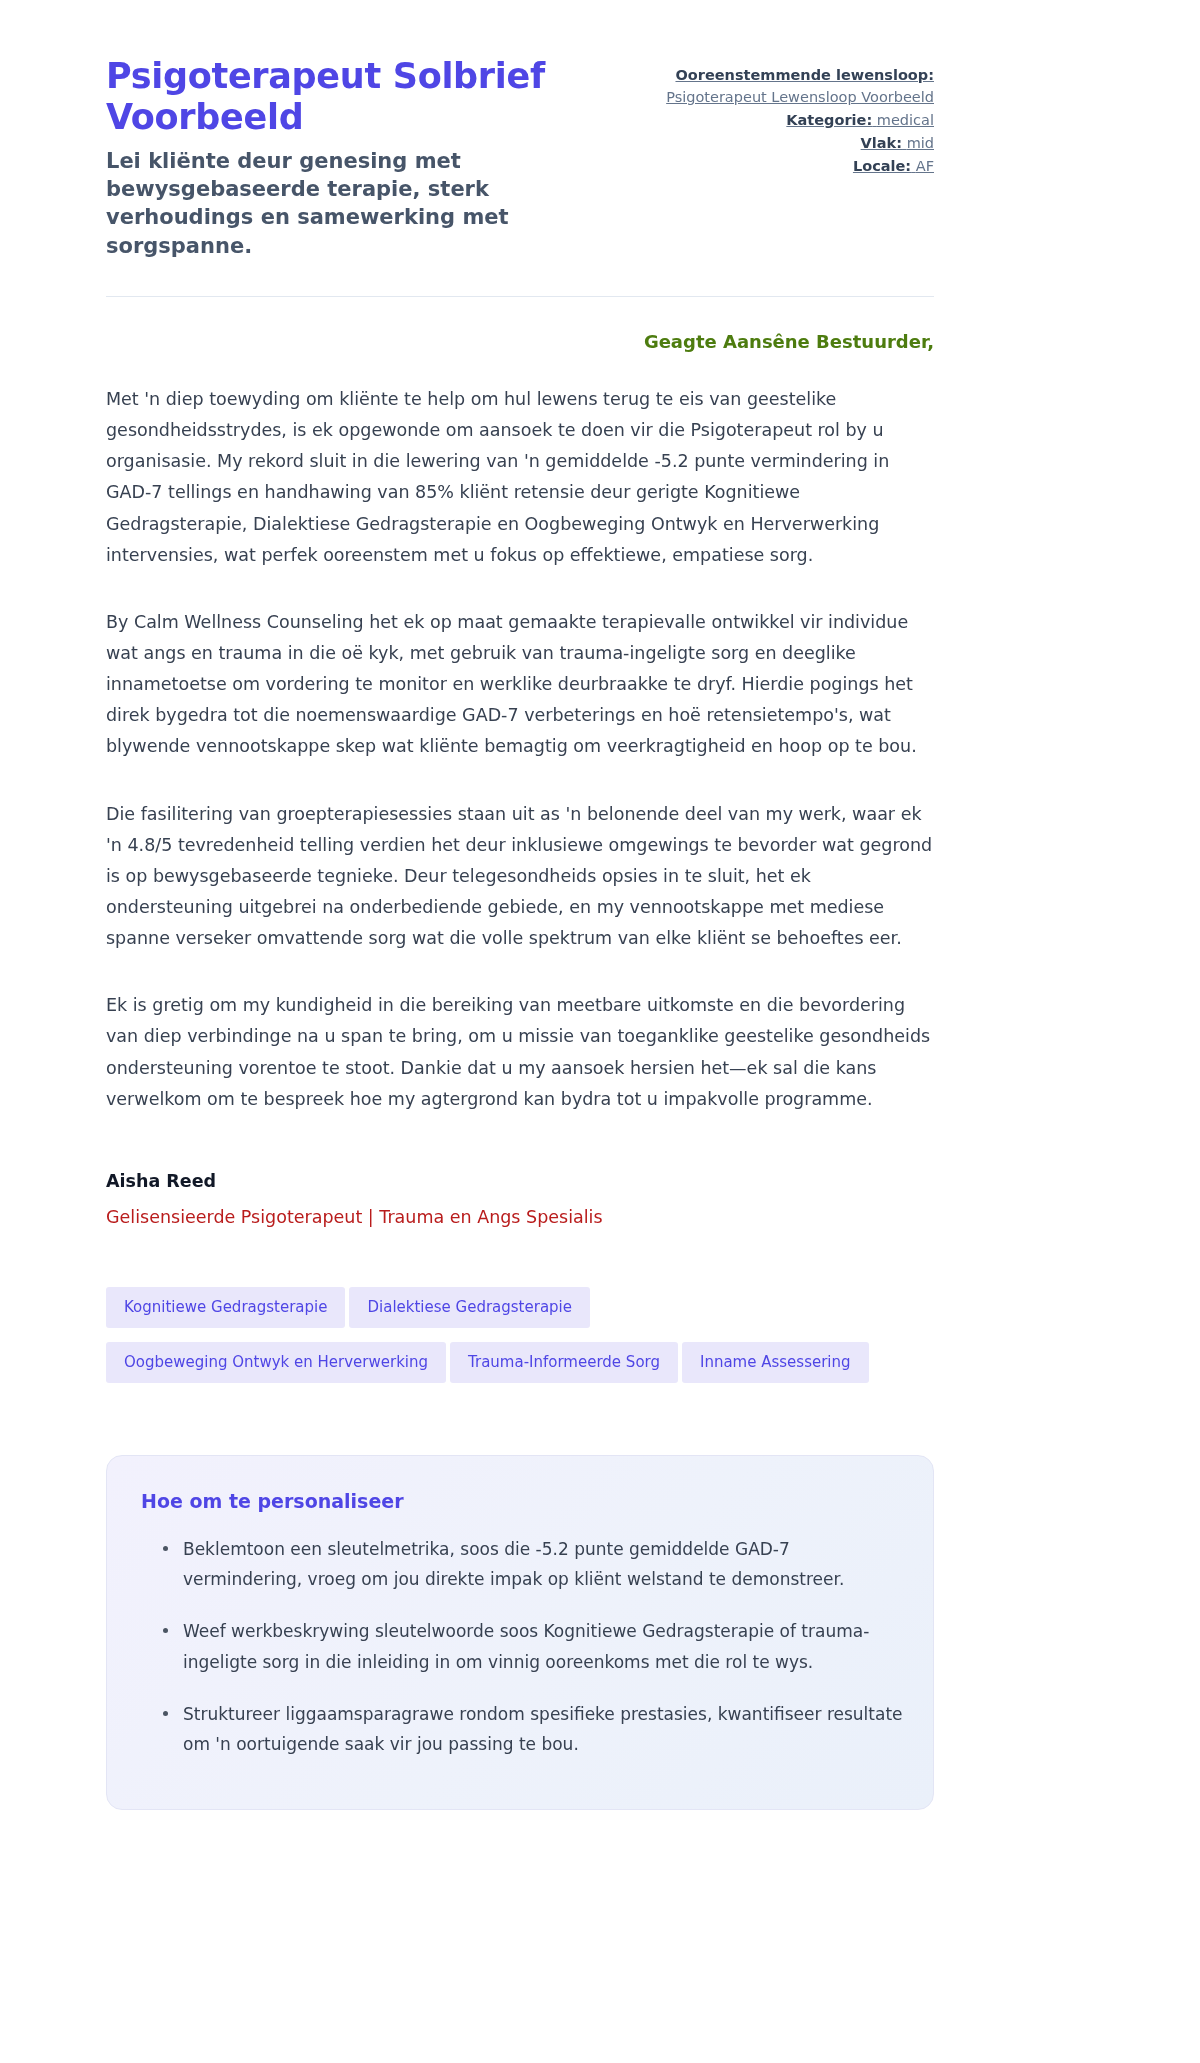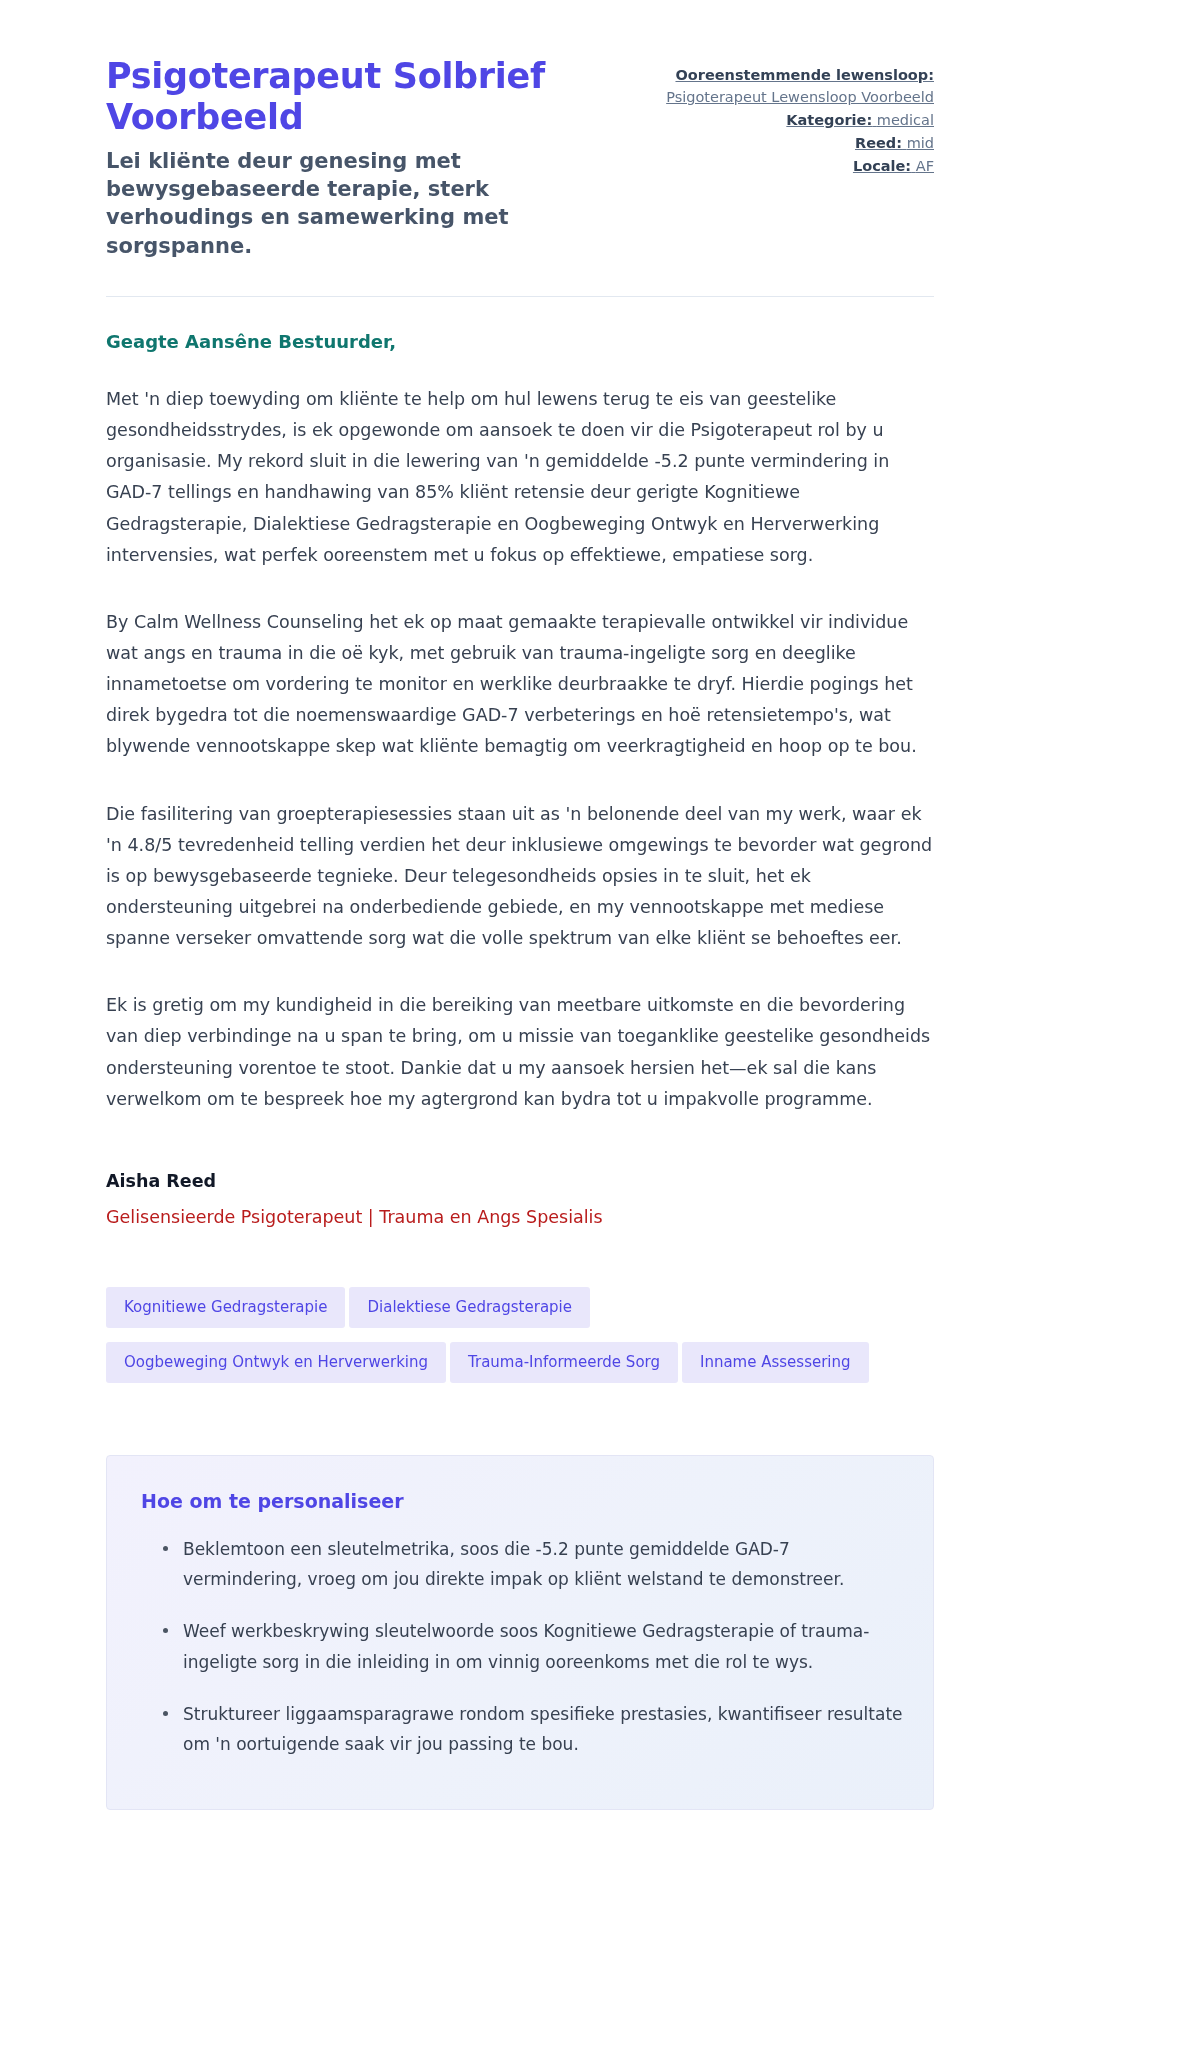--- a/index.html
+++ b/index.html
@@ -71,22 +71,23 @@
     border-top: 1px solid #e2e8f0;
     margin: 36px 0 0 0;
   }
 
   
   .letter { padding-top: 34px; }
 
   .salutation {
     font-size: 18px;
     font-weight: 700;
-    color: #0f766e;
+    color: #4d7c0f;
     margin: 0 0 32px 0;
+    text-align: right;
   }
 
   .letter p.body-para {
     margin: 0 0 36px 0;
     font-size: 17.5px;
     line-height: 1.78;
     color: #374151;
     max-width: 985px;
   }
 
@@ -120,21 +121,21 @@
     padding: 13px 18px;
     border-radius: 3px;
     white-space: nowrap;
   }
 
   
   .callout {
     margin-top: 72px;
     background: linear-gradient(135deg, #f2f1fd 0%, #eef2fb 55%, #eaf0fa 100%);
     border: 1px solid #e3e5f5;
-    border-radius: 4px;
+    border-radius: 16px;
     padding: 34px 24px 34px 34px;
   }
   .callout-title {
     margin: 0 0 22px 0;
     font-size: 19px;
     font-weight: 700;
     color: #4f46e5;
   }
   .callout-list {
     margin: 0;
@@ -176,21 +177,21 @@
     <div class="meta">
       <div class="meta-row">
         <span class="meta-label">Ooreenstemmende lewensloop:</span>
         <span class="meta-value">Psigoterapeut Lewensloop Voorbeeld</span>
       </div>
       <div class="meta-row">
         <span class="meta-label">Kategorie:</span>
         <span class="meta-value">medical</span>
       </div>
       <div class="meta-row">
-        <span class="meta-label">Reed:</span>
+        <span class="meta-label">Vlak:</span>
         <span class="meta-value">mid</span>
       </div>
       <div class="meta-row">
         <span class="meta-label">Locale:</span>
         <span class="meta-value">AF</span>
       </div>
     </div>
 
   </div>
 

